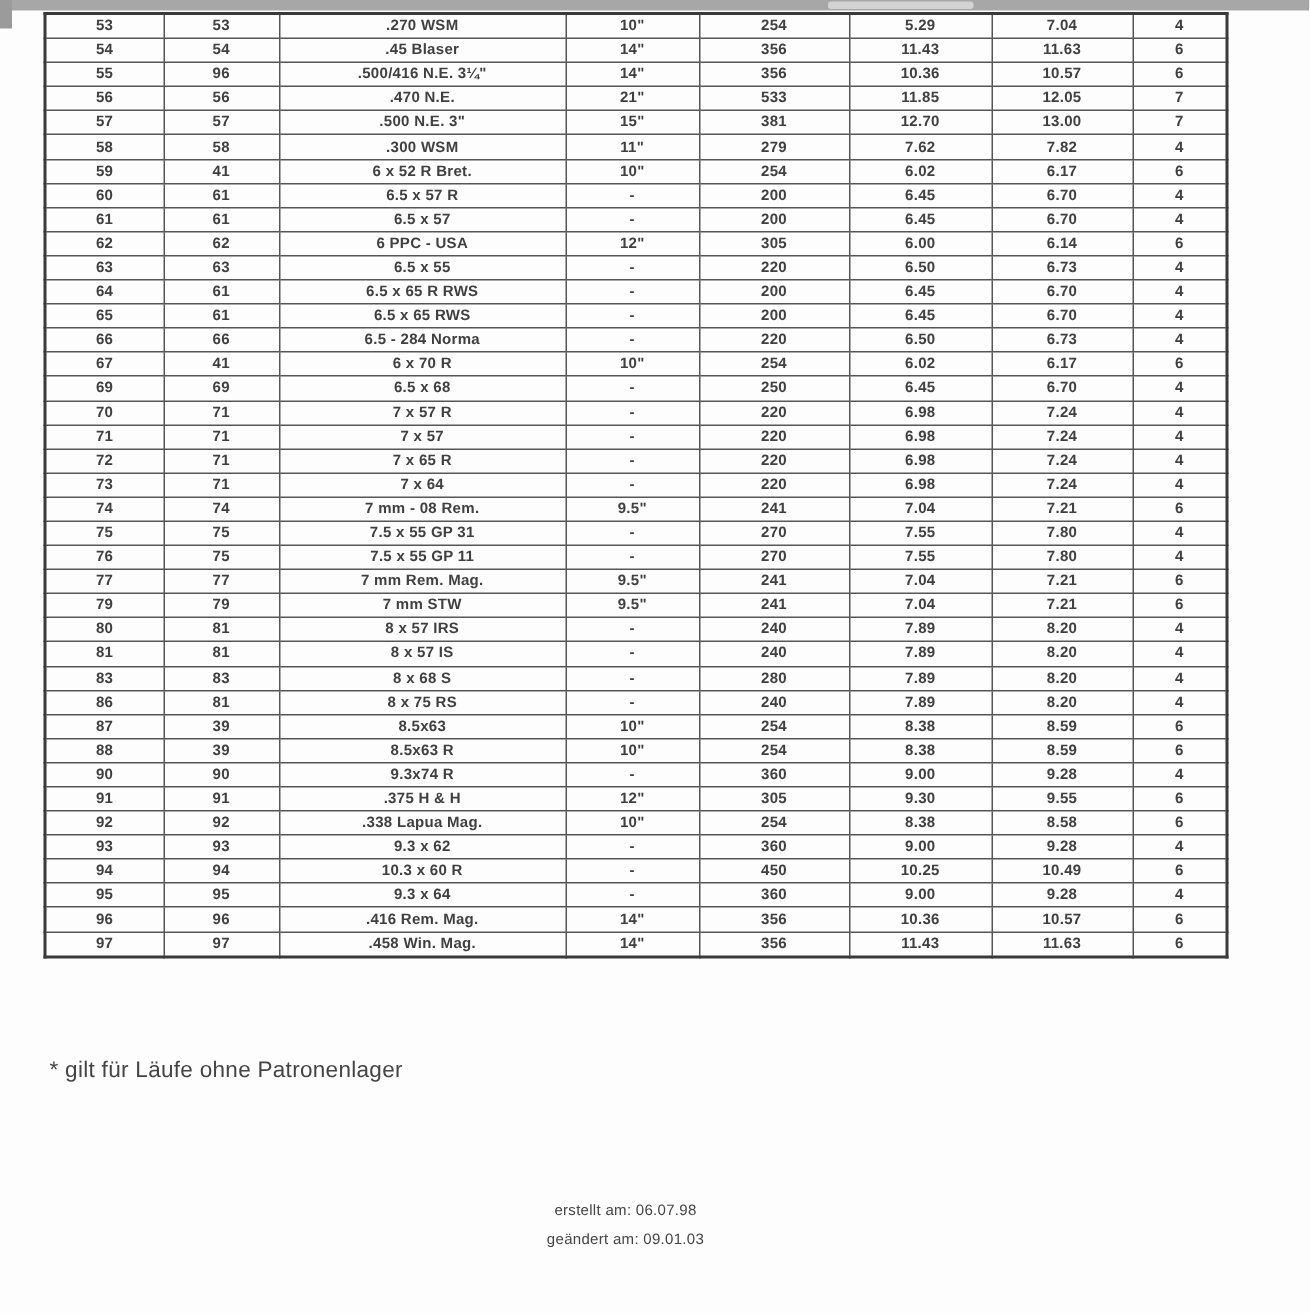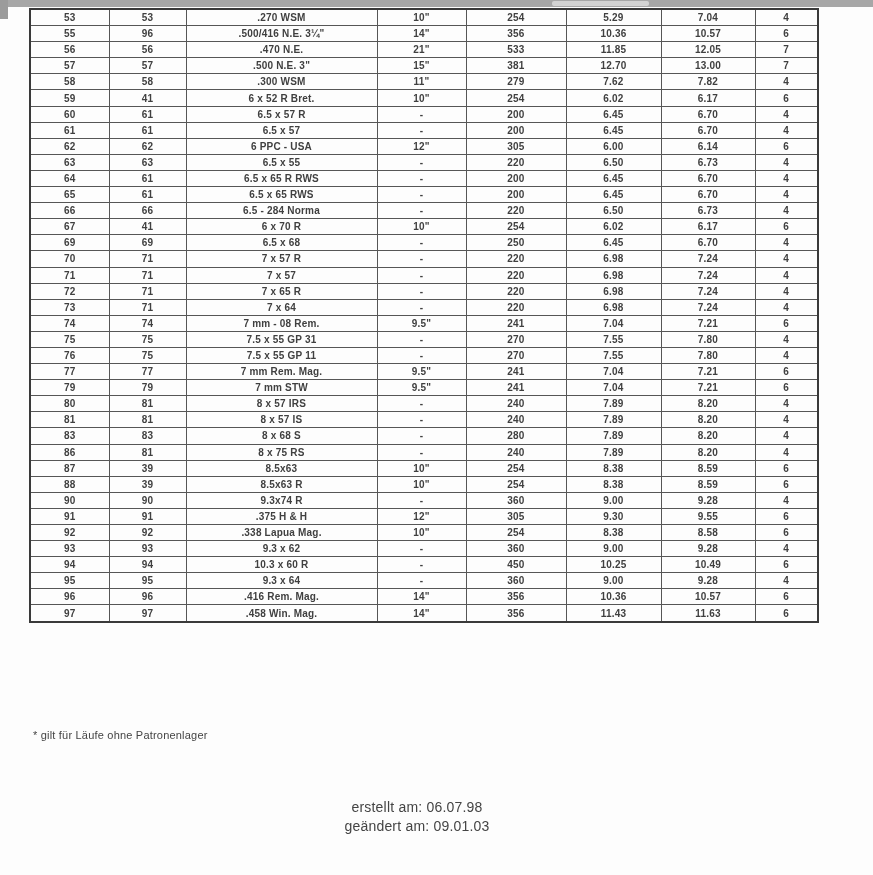--- a/index.html
+++ b/index.html
@@ -65,31 +65,30 @@
   col.c3 { width: 191px; }
   col.c4 { width: 89px; }
   col.c5 { width: 100px; }
   col.c6 { width: 95px; }
   col.c7 { width: 94px; }
   col.c8 { width: 63px; }
   
   .footnote {
     position: absolute;
     left: 33px; top: 705px;
-    font-size: 11px;
+    font-size: 15px;
     color: #444444;
     letter-spacing: 0.2px;
-    margin-top: 24px;
   }
   .meta-block {
     position: absolute;
     left: 287px; top: 798px;
     width: 260px;
     text-align: center;
-    font-size: 14px;
+    font-size: 10px;
     line-height: 19px;
     color: #444444;
     letter-spacing: 0.2px;
   }
 </style>
 </head>
 <body>
 
 <div class="top-strip">
   <div class="top-strip-thumb"></div>
@@ -113,20 +112,30 @@
           <td>53</td>
           <td>53</td>
           <td>.270 WSM</td>
           <td>10"</td>
           <td>254</td>
           <td>5.29</td>
           <td>7.04</td>
           <td>4</td>
         </tr>
         <tr>
+          <td>54</td>
+          <td>54</td>
+          <td>.45 Blaser</td>
+          <td>14"</td>
+          <td>356</td>
+          <td>11.43</td>
+          <td>11.63</td>
+          <td>6</td>
+        </tr>
+        <tr>
           <td>55</td>
           <td>96</td>
           <td>.500/416 N.E. 3¼"</td>
           <td>14"</td>
           <td>356</td>
           <td>10.36</td>
           <td>10.57</td>
           <td>6</td>
         </tr>
         <tr>

